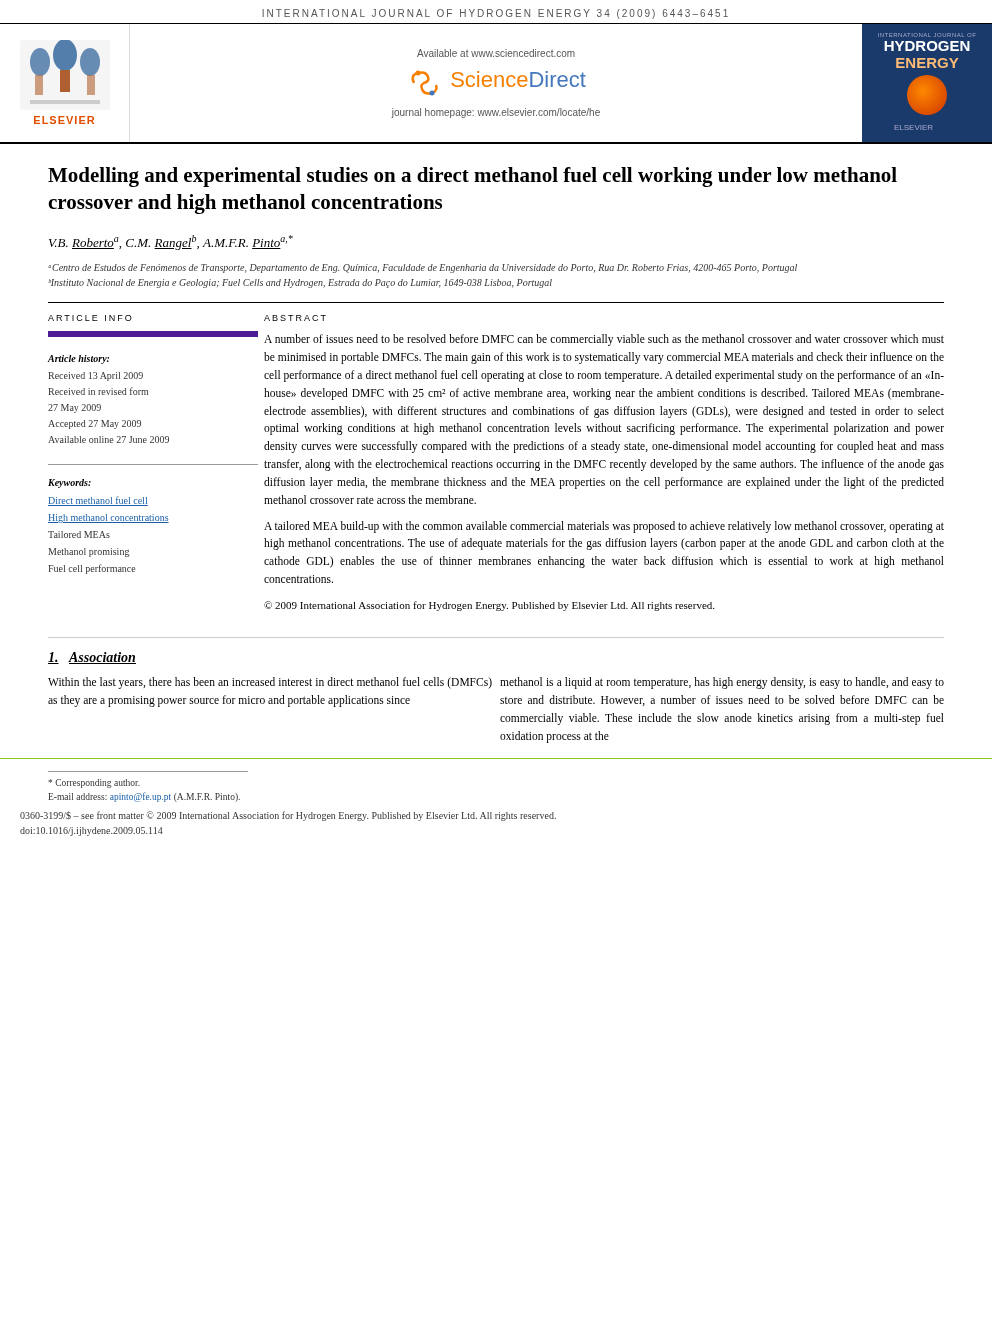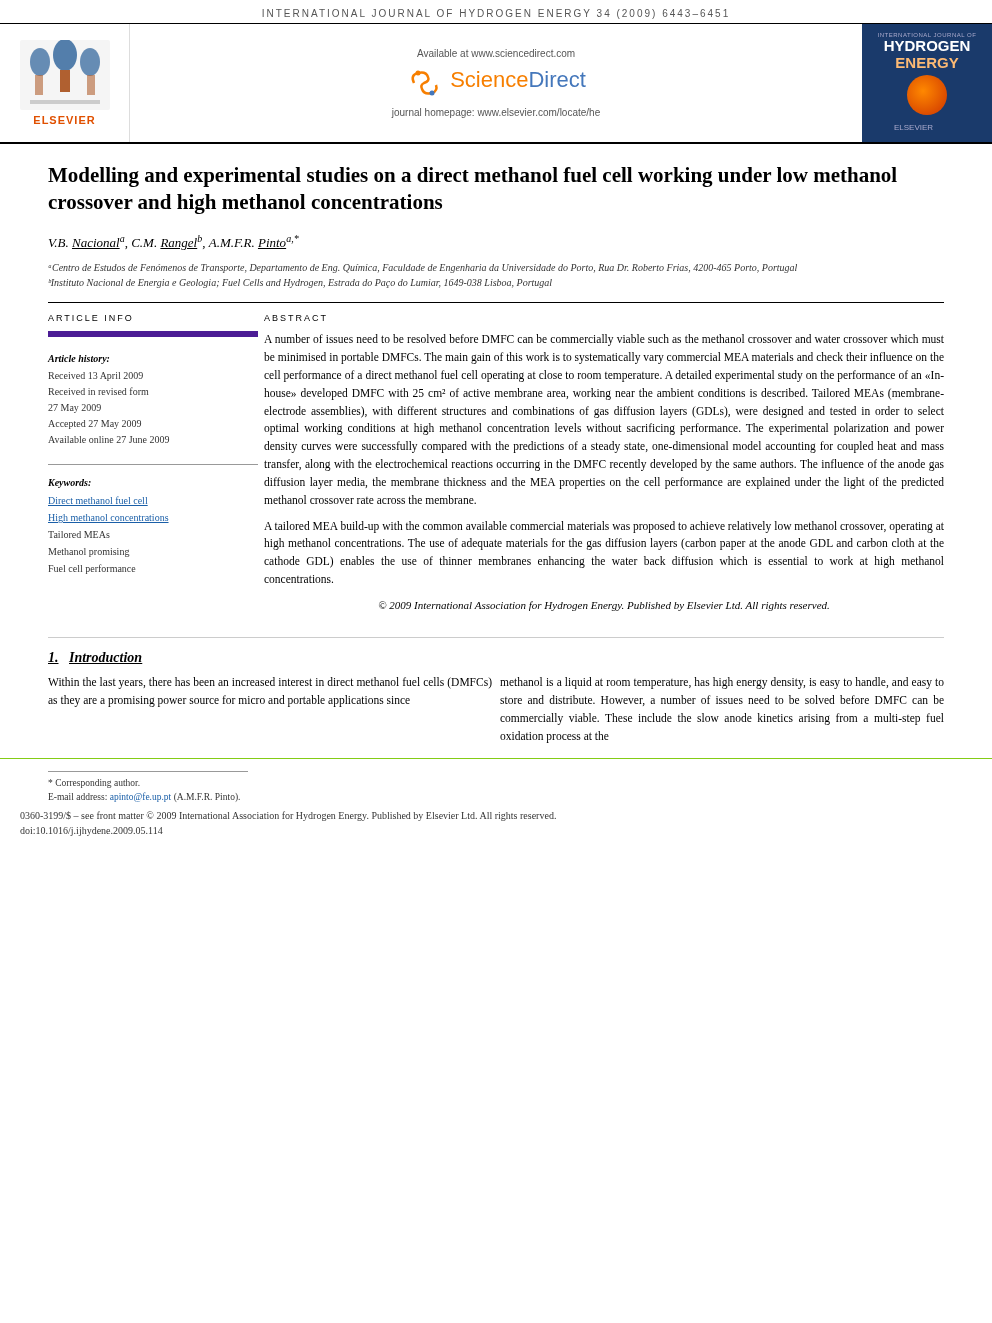--- a/index.html
+++ b/index.html
@@ -220,22 +220,21 @@
       line-height: 1.55;
       text-align: justify;
       color: #000;
     }
     .abstract-text p {
       margin-bottom: 8px;
     }
     .abstract-copyright {
       font-size: 11px;
       line-height: 1.5;
-      text-align: center;
-      font-style: italic;
+      text-align: left;
     }
     
     .intro-section {
       padding: 16px 48px 0 48px;
     }
     .section-divider {
       border: none;
       border-top: 1px solid #ccc;
       margin: 0 0 12px 0;
     }
@@ -355,21 +354,21 @@
         </div>
       </div>
     </div>
   </div>
 
   <div class="main-content">
 
     <h1 class="article-title">Modelling and experimental studies on a direct methanol fuel cell working under low methanol crossover and high methanol concentrations</h1>
 
     <div class="authors">
-      <span class="author-name">V.B. <span style="text-decoration:underline">Nacional</span><sup>a</sup></span>,
+      <span class="author-name">V.B. <span style="text-decoration:underline">Roberto</span><sup>a</sup></span>,
       <span class="author-name"> C.M. <span style="text-decoration:underline">Rangel</span><sup>b</sup></span>,
       <span class="author-name"> A.M.F.R. <span style="text-decoration:underline">Pinto</span><sup>a,*</sup></span>
     </div>
 
     <div class="affiliations">
       <div>ᵃCentro de Estudos de Fenómenos de Transporte, Departamento de Eng. Química, Faculdade de Engenharia da Universidade do Porto, Rua Dr. Roberto Frias, 4200-465 Porto, Portugal</div>
       <div>ᵇInstituto Nacional de Energia e Geologia; Fuel Cells and Hydrogen, Estrada do Paço do Lumiar, 1649-038 Lisboa, Portugal</div>
     </div>
 
     <hr class="divider">
@@ -410,21 +409,21 @@
     </div>
 
   </div>
 
   <div class="intro-section">
     <hr class="section-divider">
 
     <div class="section-number-title">
       <span>1.</span>
       &nbsp;
-      <span><span style="font-style:italic;text-decoration:underline">Introduction</span></span>
+      <span><span style="font-style:italic;text-decoration:underline">Association</span></span>
     </div>
 
     <div class="intro-two-col">
       <div class="intro-col">
         <p class="intro-text">Within the last years, there has been an increased interest in direct methanol fuel cells (DMFCs) as they are a promising power source for micro and portable applications since</p>
       </div>
       <div class="intro-col">
         <p class="intro-text">methanol is a liquid at room temperature, has high energy density, is easy to handle, and easy to store and distribute. However, a number of issues need to be solved before DMFC can be commercially viable. These include the slow anode kinetics arising from a multi-step fuel oxidation process at the</p>
       </div>
     </div>

